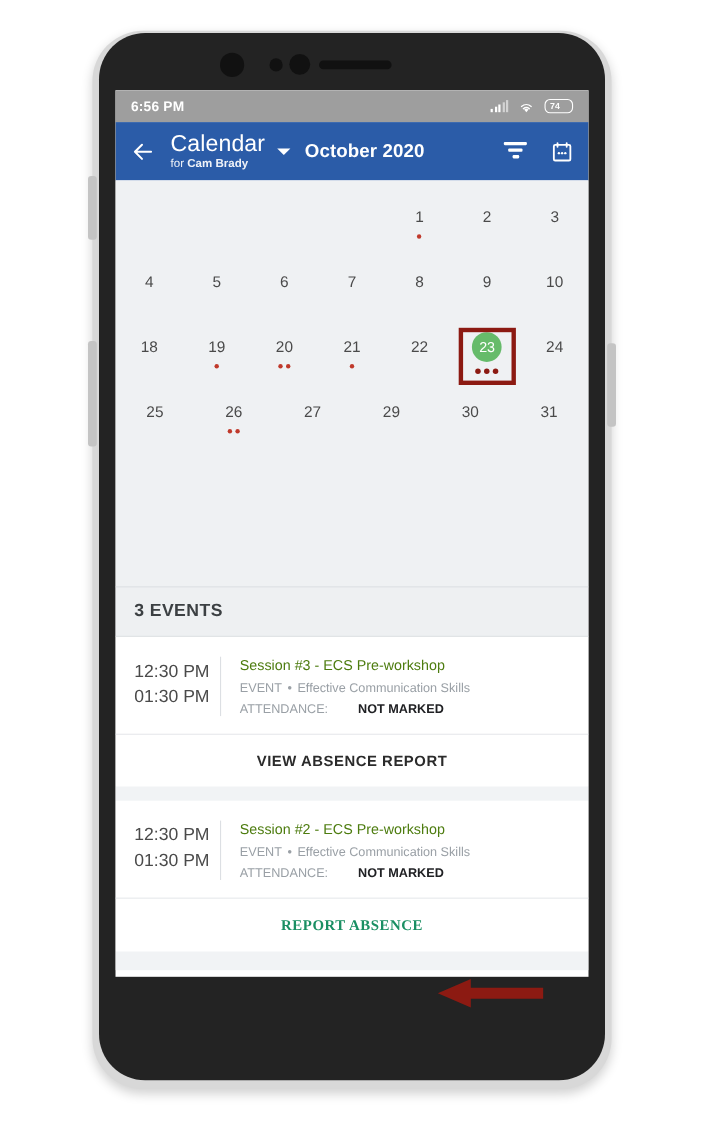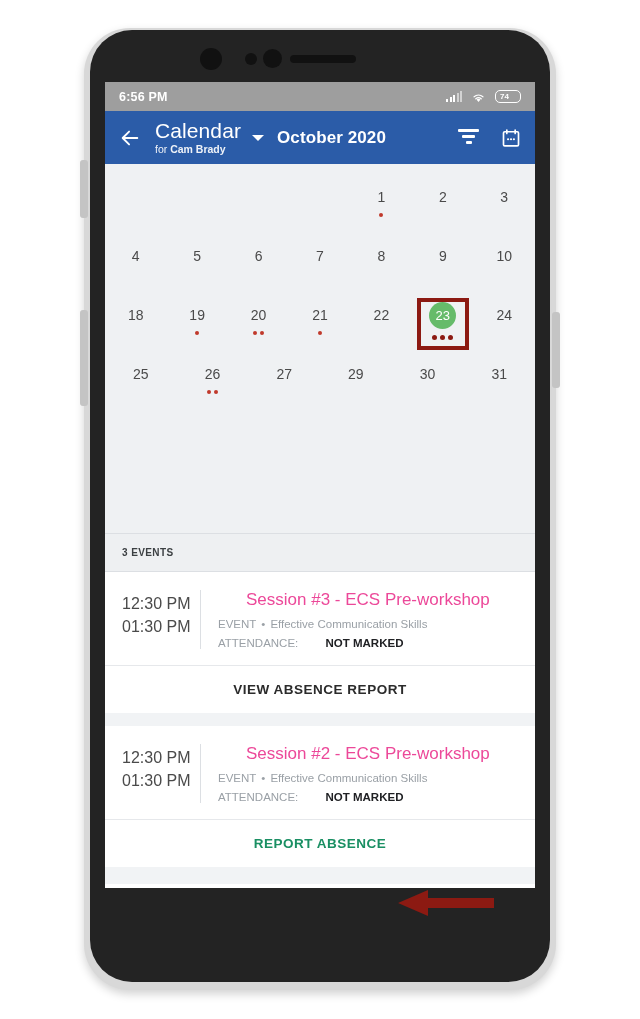--- a/index.html
+++ b/index.html
@@ -141,47 +141,47 @@
     border: 4px solid #8c1a12;
     pointer-events: none;
   }
 
   
   .events-head {
     background: #eef0f2;
     border-top: 1px solid #dcdfe3;
     border-bottom: 1px solid #dcdfe3;
     padding: 13px 17px;
-    font-size: 10px; font-weight: bold;
+    font-size: 16px; font-weight: bold;
     color: #3c4043; letter-spacing: .4px;
   }
 
   
   .card { background: #ffffff; }
   .event-row { display: flex; padding: 18px 0 16px 17px; }
   .event-times { width: 78px; flex: 0 0 78px; padding-top: 2px; }
   .event-times div { font-size: 16px; color: #4a4a4a; line-height: 23px; }
   .event-body { border-left: 1px solid #dcdfe3; padding-left: 17px; flex: 1; }
-  .event-title { font-size: 17px; color: #ec4899; margin-bottom: 8px; margin-left: 28px; }
+  .event-title { font-size: 13px; color: #4d7c0f; margin-bottom: 8px; }
   .event-meta { font-size: 11.5px; color: #9aa0a6; margin-bottom: 7px; }
   .event-meta .sep { margin: 0 5px; }
   .event-att { font-size: 11.5px; color: #9aa0a6; }
   .event-att b { color: #202124; font-weight: bold; padding-left: 24px; }
 
   .card-action {
     border-top: 1px solid #e6e8eb;
     text-align: center;
     padding: 16px 0;
     font-size: 13.5px; font-weight: bold;
     letter-spacing: .5px;
     cursor: pointer;
     position: relative;
   }
   .card-action.dark  { color: #2b2b2b; }
-  .card-action.green { color: #1a8f63; }
+  .card-action.green { color: #1a8f63; font-family: Liberation Serif, serif; }
   .card-gap { height: 13px; background: #f1f3f5; }
 
   
   .anno-arrow { position: absolute; left: 398px; top: 888px; width: 96px; height: 30px; }
 
   .nav-strip { height: 17px; background: #f1f3f5; }
 </style>
 </head>
 <body>
 

